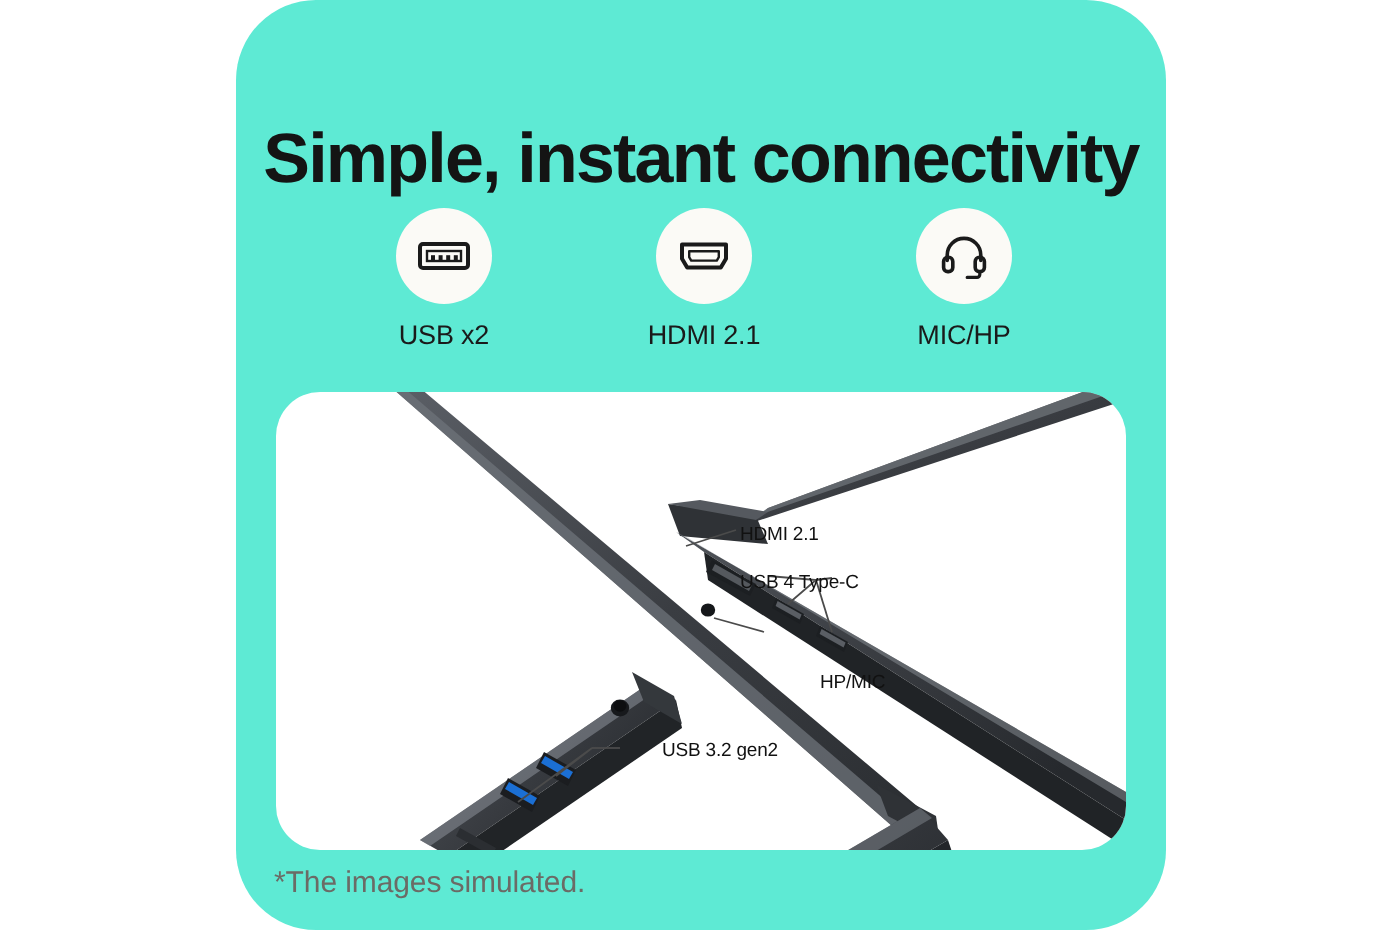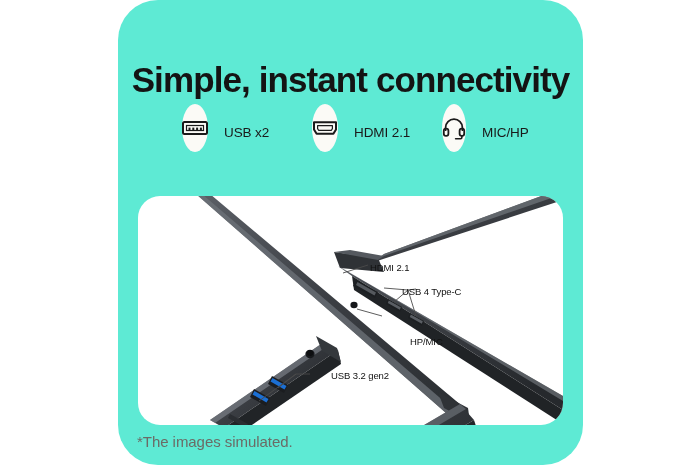--- a/index.html
+++ b/index.html
@@ -48,23 +48,22 @@
     left: 64px;
     top: 104px;
     width: 340px;
     display: flex;
     justify-content: space-between;
     align-items: flex-start;
   }
   .feature-item {
     width: 80px;
     display: flex;
-    flex-direction: row;
+    flex-direction: column;
     align-items: center;
-    gap: 16px;
   }
   .feature-circle {
     width: 48px;
     height: 48px;
     border-radius: 50%;
     background: #FBFAF6;
     display: flex;
     align-items: center;
     justify-content: center;
   }
@@ -93,21 +92,21 @@
   
   .callout {
     position: absolute;
     font-size: 9.5px;
     font-weight: 400;
     color: #111111;
     white-space: nowrap;
     letter-spacing: -0.1px;
   }
   #callout-hdmi   { left: 252px; top: 262px; }
-  #callout-usbc   { left: 284px; top: 286px; }
+  #callout-usbc   { left: 252px; top: 286px; }
   #callout-hpmic  { left: 292px; top: 295px; margin-top: 41px; }
   #callout-usb32  { left: 213px; top: 370px; }
 
   
   #footnote {
     position: absolute;
     left: 19px;
     top: 433px;
     font-size: 15px;
     color: #6b6b66;

